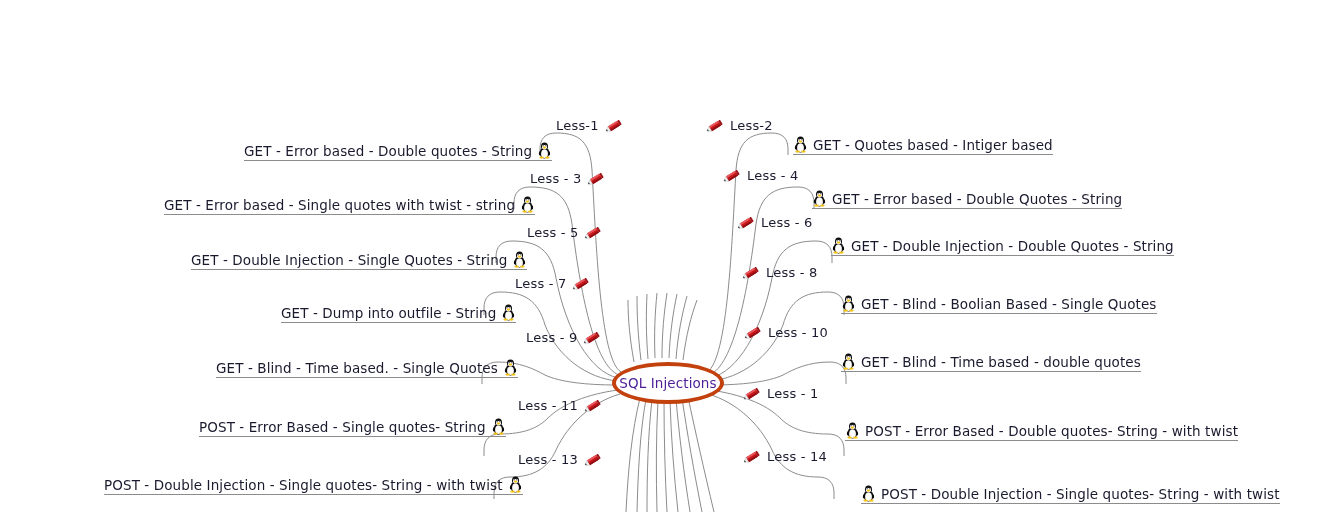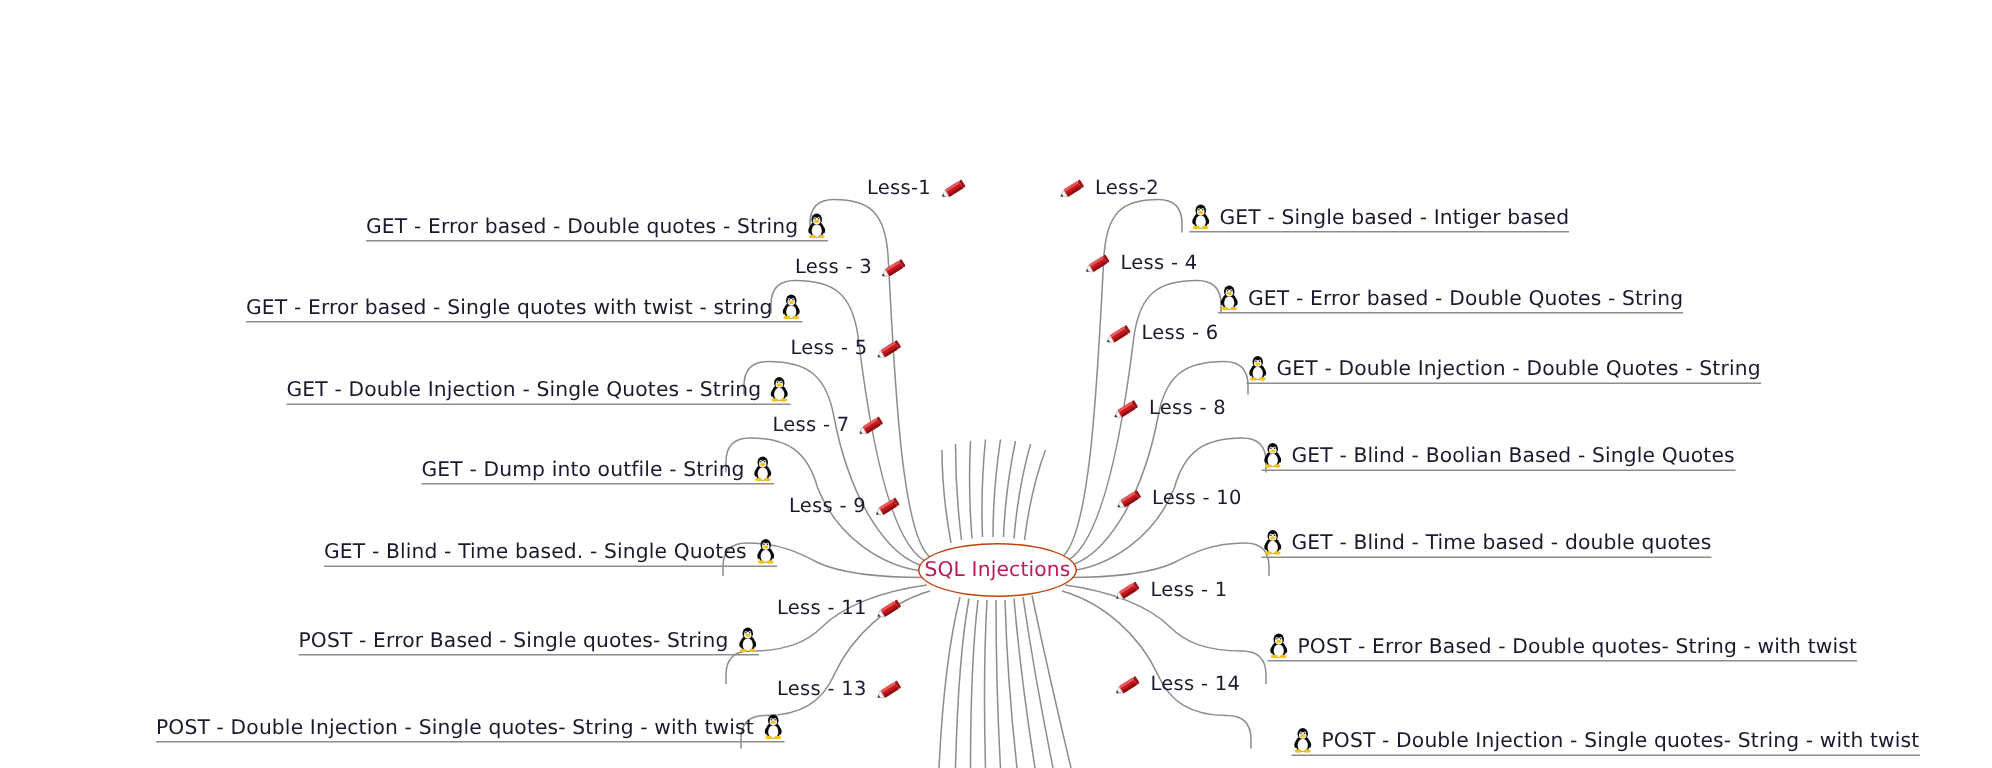--- a/index.html
+++ b/index.html
@@ -9,24 +9,24 @@
     font-family:"DejaVu Sans", sans-serif;
     overflow:hidden;
     position:relative;
   }
   #map{position:absolute;left:0;top:0;width:1328px;height:512px;}
   svg.edges{position:absolute;left:0;top:0;width:1328px;height:512px;pointer-events:none;}
 
   
   .central{
     position:absolute;
-    border:1px solid #c2410c;
+    border:4px solid #c2410c;
     border-radius:50%;
     background:#ffffff;
-    color:#be185d;
+    color:#4c1d95;
     font-size:13.5px;
     display:flex;align-items:center;justify-content:center;
     letter-spacing:.1px;
   }
 
   
   .branch{
     position:absolute;
     font-size:13px;
     color:#1a1a2e;
@@ -102,21 +102,21 @@
       <path d="M669,358 C670,333 673,313 677,294"></path>
       <path d="M676,359 C678,334 682,314 687,296"></path>
       <path d="M683,360 C686,336 691,316 697,300"></path>
     </g>
   </svg>
 
   <div class="central" style="left:612px;top:362px;width:104px;height:34px;">
     <span>SQL Injections</span>
   </div>
 
-  <div class="branch" style="left:556px;top:118px;margin-left:22px;">
+  <div class="branch" style="left:556px;top:118px;">
     <span class="txt">Less-1</span>
     <span class="ico pencil sp-l">
 <svg viewBox="0 0 20 16" width="20" height="16">
   <g transform="rotate(-32 10 8)">
     <rect x="4.5" y="5.2" width="11" height="5.6" rx="1" fill="#c9161b"></rect>
     <rect x="4.5" y="5.2" width="11" height="1.8" rx=".8" fill="#e8575c"></rect>
     <rect x="4.5" y="9.0" width="11" height="1.8" fill="#8d0f13"></rect>
     <polygon points="4.5,5.2 4.5,10.8 0.6,8" fill="#f2f2f2" stroke="#b5b5b5" stroke-width=".4"></polygon>
     <polygon points="2.2,6.8 2.2,9.2 0.6,8" fill="#3a3a3a"></polygon>
     <rect x="15.5" y="5.2" width="2" height="5.6" rx=".8" fill="#9d1317"></rect>
@@ -473,21 +473,21 @@
   <ellipse cx="8.8" cy="3.7" rx=".82" ry="1.05" fill="#fdfdfd"></ellipse>
   <circle cx="6.3" cy="3.8" r=".52" fill="#0a0a0a"></circle>
   <circle cx="8.7" cy="3.8" r=".52" fill="#0a0a0a"></circle>
   <ellipse cx="7.5" cy="5.6" rx="1.7" ry="1.05" fill="#f5c211"></ellipse>
   <path d="M2.9 9.2 C1.5 10.4 1.6 13.0 2.7 13.6 C3.4 13.2 3.3 10.6 3.6 9.6 Z" fill="#0a0a0a"></path>
   <path d="M12.1 9.2 C13.5 10.4 13.4 13.0 12.3 13.6 C11.6 13.2 11.7 10.6 11.4 9.6 Z" fill="#0a0a0a"></path>
   <ellipse cx="4.6" cy="15.6" rx="2.3" ry="1.15" fill="#f5c211"></ellipse>
   <ellipse cx="10.4" cy="15.6" rx="2.3" ry="1.15" fill="#f5c211"></ellipse>
 </svg>
       </span>
-    <span class="txt">GET - Single based - Intiger based</span>
+    <span class="txt">GET - Quotes based - Intiger based</span>
   </div>
   <div class="leaf" style="left:812px;top:190px;">
     <span class="ico tux sp-r">
 <svg viewBox="0 0 15 17" width="15" height="17">
   <ellipse cx="7.5" cy="4.3" rx="3.5" ry="3.9" fill="#0a0a0a"></ellipse>
   <ellipse cx="7.5" cy="11.0" rx="5.0" ry="5.4" fill="#0a0a0a"></ellipse>
   <ellipse cx="7.5" cy="11.8" rx="3.4" ry="4.3" fill="#fdfdfd"></ellipse>
   <ellipse cx="7.5" cy="5.3" rx="2.5" ry="2.2" fill="#fdfdfd"></ellipse>
   <ellipse cx="6.2" cy="3.7" rx=".82" ry="1.05" fill="#fdfdfd"></ellipse>
   <ellipse cx="8.8" cy="3.7" rx=".82" ry="1.05" fill="#fdfdfd"></ellipse>

